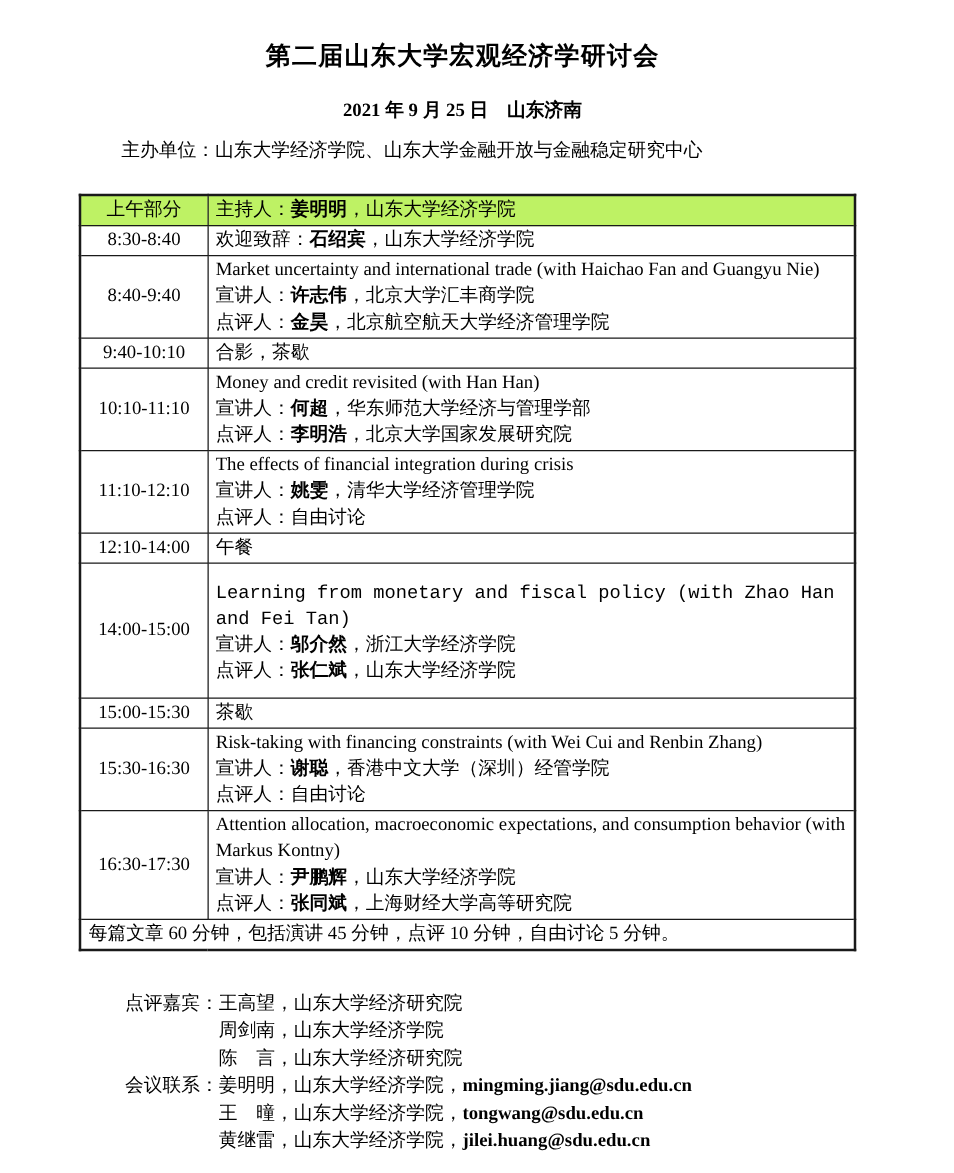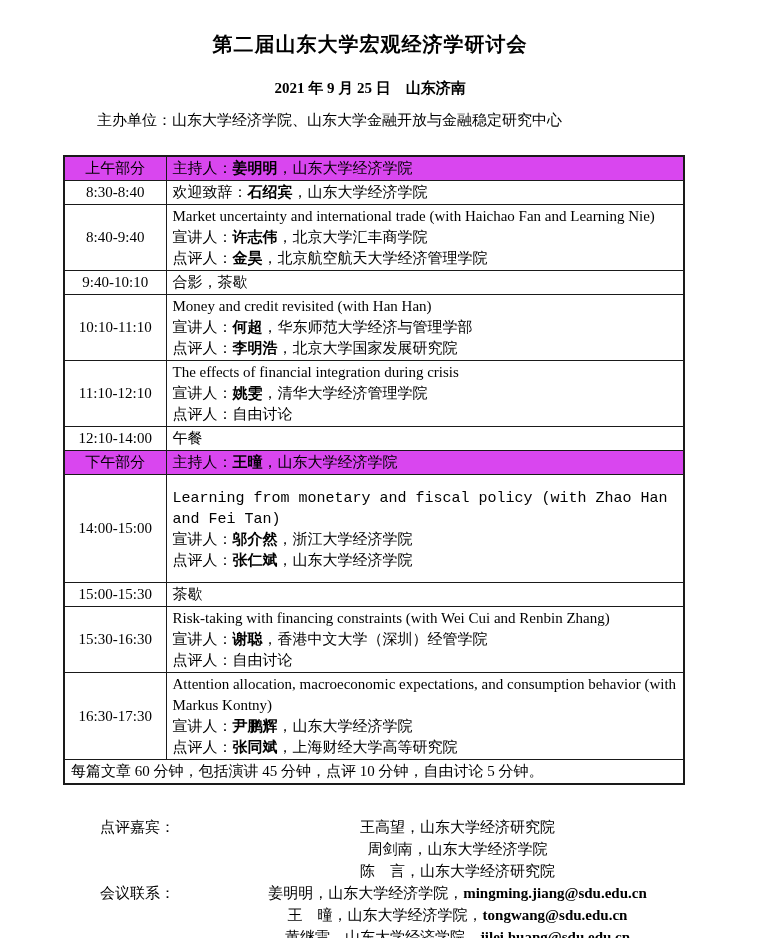--- a/index.html
+++ b/index.html
@@ -45,30 +45,30 @@
     font-size: 15px;
     line-height: 21px;
     padding: 1px 6px;
     vertical-align: middle;
   }
   td.time-cell {
     width: 102px;
     text-align: center;
     padding: 1px 2px;
   }
-  tr.section-row td { background: #d946ef; }
+  tr.section-row td { background: #bef264; }
   tr.tall td.content-cell { padding-top: 13px; padding-bottom: 10px; font-family: Liberation Mono, monospace; }
   td.note-cell { padding: 2px 6px; }
   .bn { font-weight: 700; }
   .footer {
     margin: 31px 0 0 100px;
     font-size: 15px;
     line-height: 22px;
   }
-  .fblock { display: flex; align-items: flex-start; text-align: center; }
+  .fblock { display: flex; align-items: flex-start; }
   .flabel { white-space: pre; flex: 0 0 auto; }
   .fentries { flex: 1 1 auto; }
   .email { font-weight: 700; margin-top: 40px; }
 </style>
 </head>
 <body>
 
 <div class="page">
 
   <h1 class="doc-title">第二届山东大学宏观经济学研讨会</h1>
@@ -87,21 +87,21 @@
         </tr>
         <tr>
           <td class="time-cell">8:30-8:40</td>
           <td class="content-cell">
             <div class="line"><span>欢迎致辞：</span><span class="bn">石绍宾</span><span>，山东大学经济学院</span></div>
           </td>
         </tr>
         <tr>
           <td class="time-cell">8:40-9:40</td>
           <td class="content-cell">
-            <div class="line"><span>Market uncertainty and international trade (with Haichao Fan and Learning Nie)</span></div>
+            <div class="line"><span>Market uncertainty and international trade (with Haichao Fan and Guangyu Nie)</span></div>
             <div class="line"><span>宣讲人：</span><span class="bn">许志伟</span><span>，北京大学汇丰商学院</span></div>
             <div class="line"><span>点评人：</span><span class="bn">金昊</span><span>，北京航空航天大学经济管理学院</span></div>
           </td>
         </tr>
         <tr>
           <td class="time-cell">9:40-10:10</td>
           <td class="content-cell">
             <div class="line"><span>合影，茶歇</span></div>
           </td>
         </tr>
@@ -118,26 +118,20 @@
           <td class="content-cell">
             <div class="line"><span>The effects of financial integration during crisis</span></div>
             <div class="line"><span>宣讲人：</span><span class="bn">姚雯</span><span>，清华大学经济管理学院</span></div>
             <div class="line"><span>点评人：自由讨论</span></div>
           </td>
         </tr>
         <tr>
           <td class="time-cell">12:10-14:00</td>
           <td class="content-cell">
             <div class="line"><span>午餐</span></div>
-          </td>
-        </tr>
-        <tr class="section-row">
-          <td class="time-cell">下午部分</td>
-          <td class="content-cell">
-            <div class="line"><span>主持人：</span><span class="bn">王曈</span><span>，山东大学经济学院</span></div>
           </td>
         </tr>
         <tr class="tall">
           <td class="time-cell">14:00-15:00</td>
           <td class="content-cell">
             <div class="line"><span>Learning from monetary and fiscal policy (with Zhao Han and Fei Tan)</span></div>
             <div class="line"><span>宣讲人：</span><span class="bn">邬介然</span><span>，浙江大学经济学院</span></div>
             <div class="line"><span>点评人：</span><span class="bn">张仁斌</span><span>，山东大学经济学院</span></div>
           </td>
         </tr>

